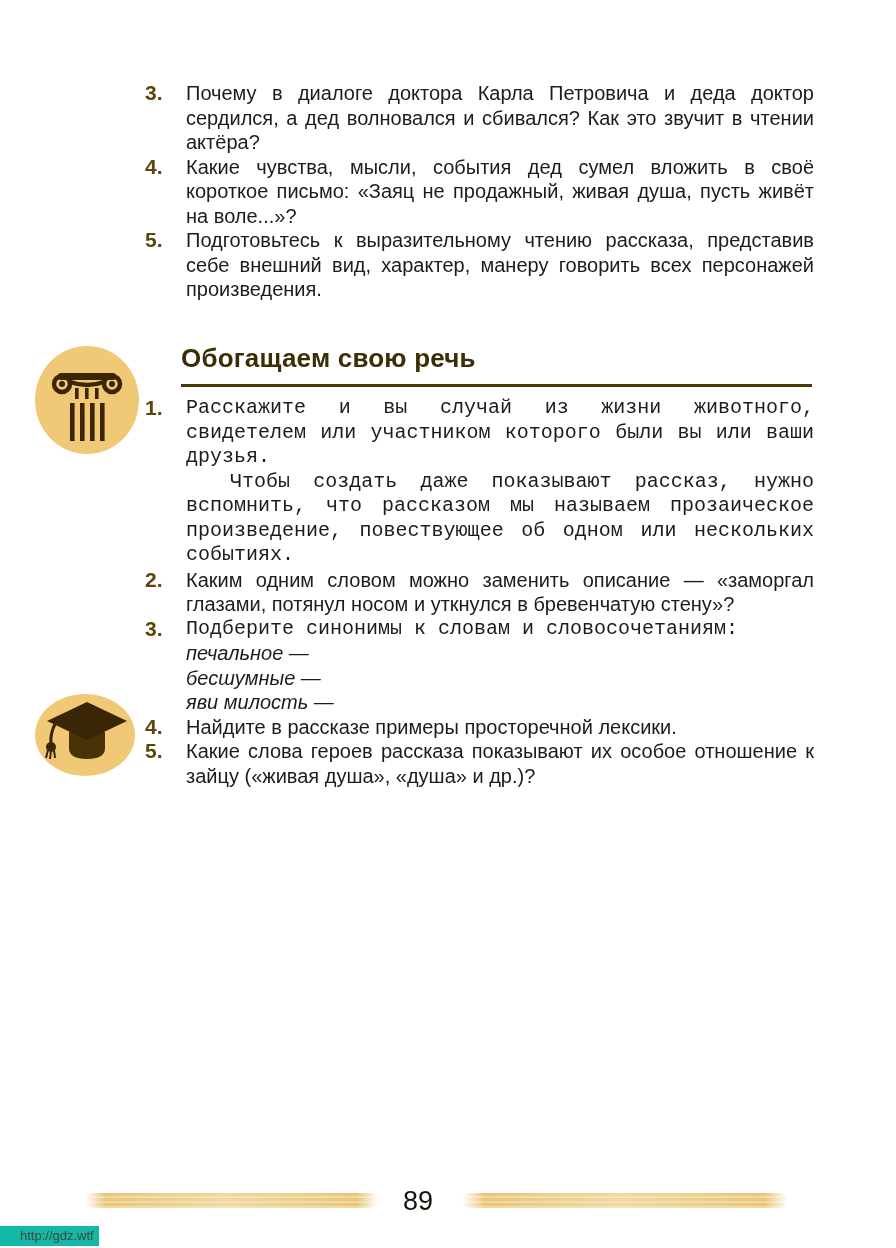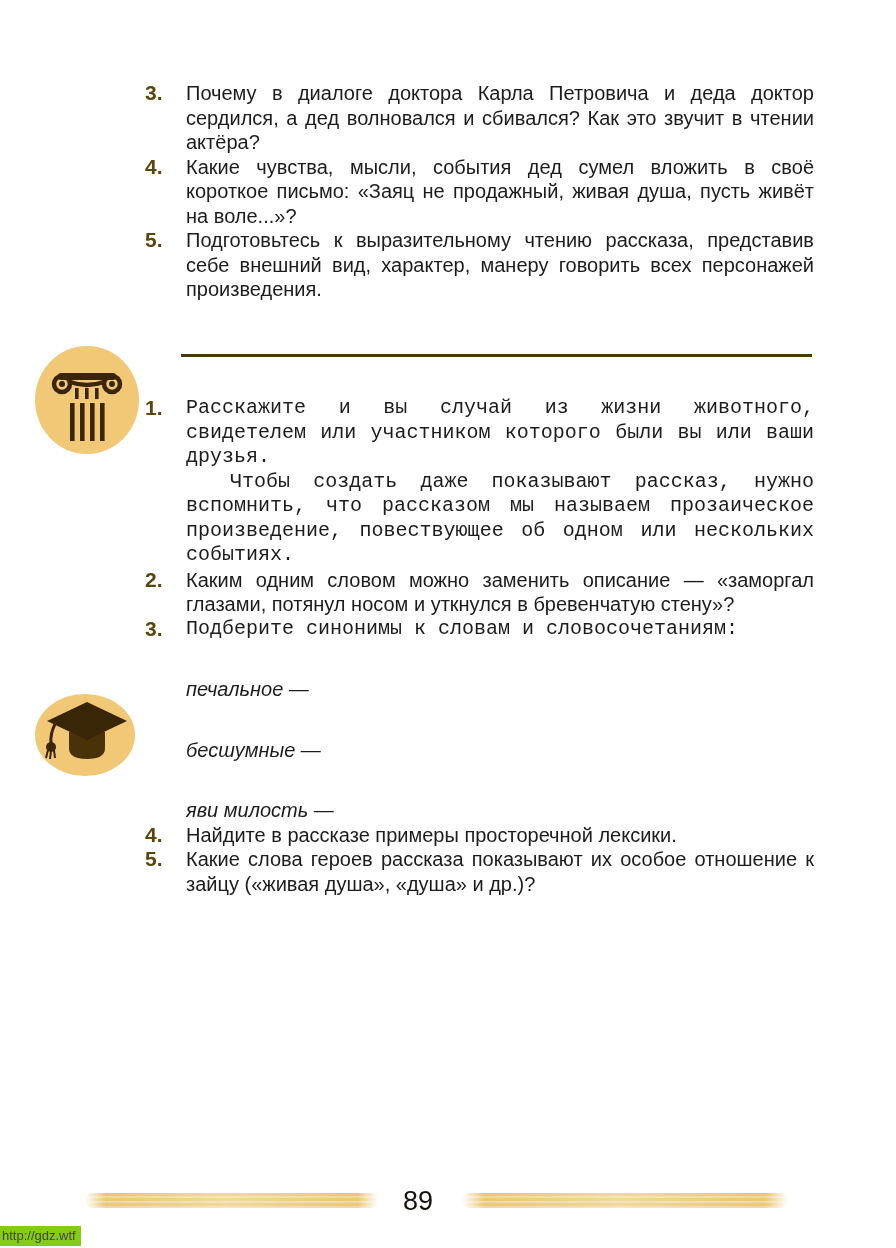--- a/index.html
+++ b/index.html
@@ -28,21 +28,21 @@
     flex: 0 0 46px;
     padding-left: 5px;
     box-sizing: border-box;
     font-weight: bold;
     font-size: 21px;
     color: #5c4509;
   }
   .body { flex: 1; text-align: justify; }
   .body p { margin: 0; font-family: Liberation Mono, monospace; }
   .body p.indent { text-indent: 44px; }
-  .syn { font-style: italic; text-align: left; margin-top: 36px; }
+  .syn { font-style: italic; text-align: left; }
   
   .section-head { position: absolute; left: 181px; top: 343px; width: 631px; }
   .section-head h2 {
     margin: 0;
     font-size: 26px;
     line-height: 30px;
     font-weight: bold;
     color: #3c2d07;
     letter-spacing: 0.2px;
   }
@@ -70,25 +70,25 @@
     width: 56px;
     text-align: center;
     font-size: 27px;
     font-weight: normal;
     color: #141208;
   }
   .watermark {
     position: absolute;
     left: 0;
     top: 1226px;
-    background: #84cc16;
+    background: #14b8a6;
     color: #45453c;
     font-size: 13px;
     line-height: 17px;
-    padding: 1px 5px 2px 2px;
+    padding: 1px 5px 2px 20px;
   }
 </style>
 </head>
 <body>
 
 <div class="page">
 
   <div class="qlist top">
     <div class="item">
       <span class="num">3.</span>
@@ -121,20 +121,21 @@
       </g>
       <g fill="none" stroke="#3a2606" stroke-width="4.5">
         <circle cx="29" cy="40" r="8"></circle>
         <circle cx="79" cy="40" r="8"></circle>
         <path d="M37 38 Q54 44 71 38"></path>
       </g>
     </svg>
   </div>
 
   <div class="section-head">
+    <h2>Обогащаем свою речь</h2>
     <div class="rule"></div>
   </div>
 
   <div class="qlist speech">
     <div class="item">
       <span class="num">1.</span>
       <div class="body">
         <p>Расскажите и вы случай из жизни животного, свидетелем или участником которого были вы или ваши друзья.</p>
         <p class="indent">Чтобы создать даже показывают рассказ, нужно вспом­нить, что рассказом мы называем прозаическое произведе­ние, повествующее об одном или нескольких событиях.</p>
       </div>

